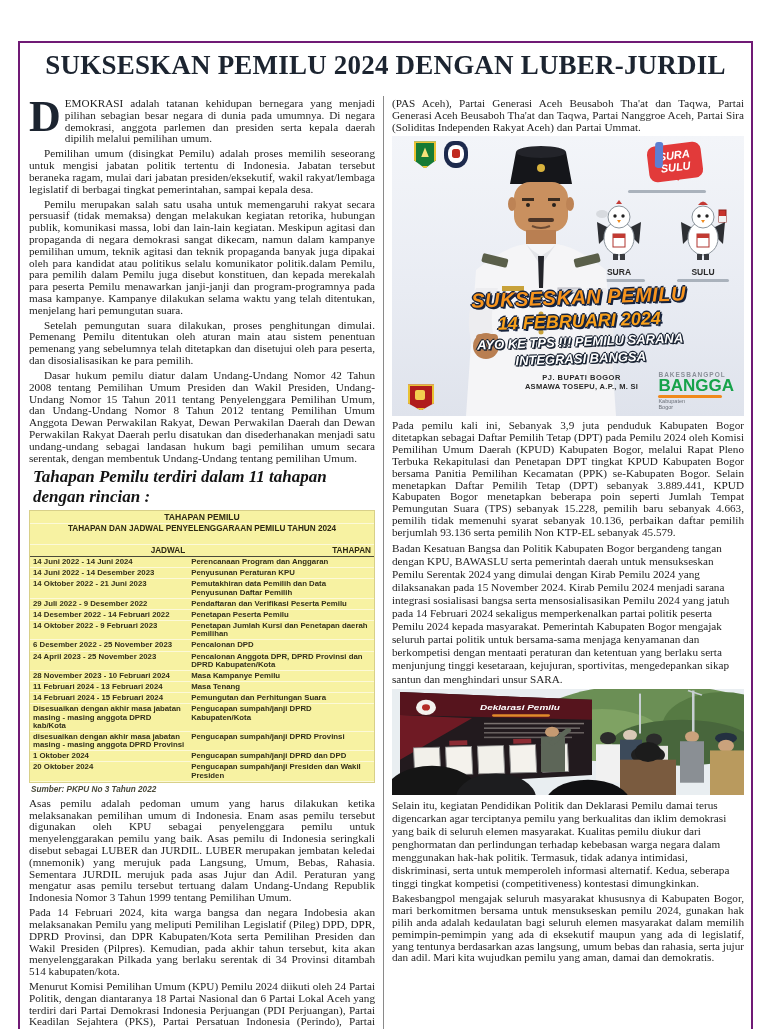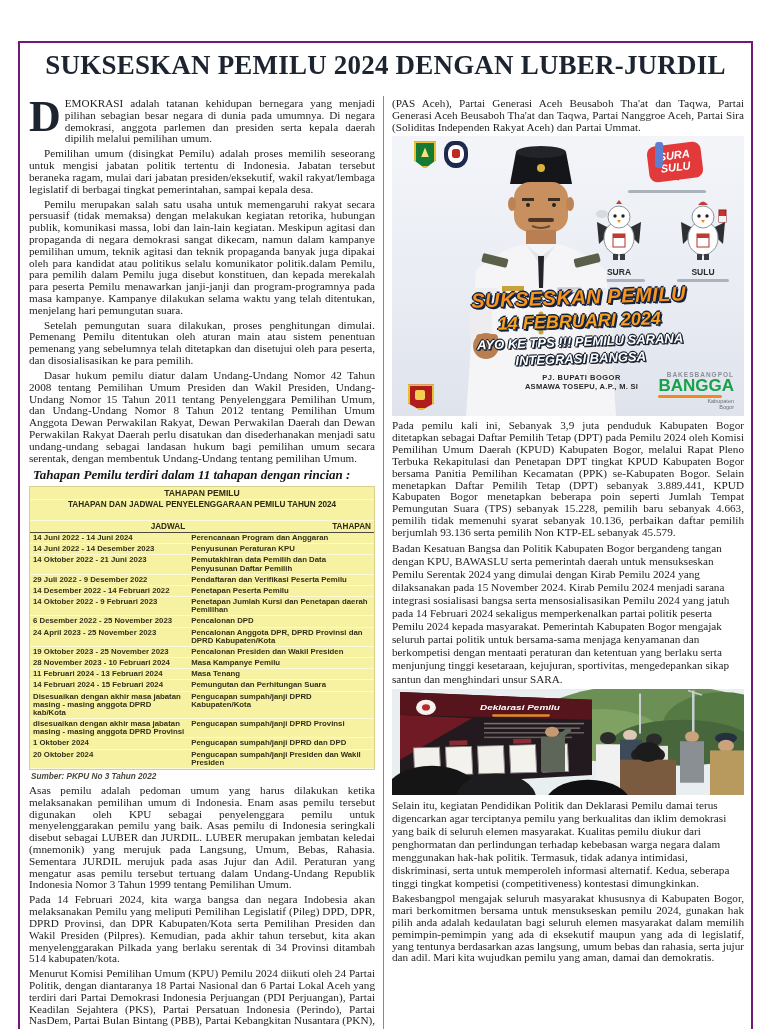--- a/index.html
+++ b/index.html
@@ -14,21 +14,21 @@
   }
   .cols { position:absolute; top:53px; left:7px; right:5px; bottom:5px; display:flex; }
   .col { overflow:hidden; }
   .col-left  { width:356px; padding:2px 8px 0 2px; }
   .col-right { flex:1; border-left:1px solid #8a8a8a; padding:2px 2px 0 8px; }
 
   p.body { font-size:11.2px; line-height:1.055; text-align:justify; color:#1e1e1e; margin-bottom:3px; }
   p.indent { text-indent:15px; }
   p.loose { line-height:1.17; text-align:left; }
 
-  .stages-heading { font-size:13px; font-weight:bold; font-style:italic; color:#141414; margin:2px 0 3px 4px; }
+  .stages-heading { font-size:17px; font-weight:bold; font-style:italic; color:#141414; margin:2px 0 3px 4px; }
 
   
   .stage-table-wrap { background:#f7f2a2; border:1px solid #d8d089; }
   .stage-table { width:100%; border-collapse:collapse; font-family:"Liberation Sans", sans-serif; }
   .stage-table .ttl { text-align:center; font-weight:bold; font-size:8.6px; color:#2e2a14; padding-top:2px; }
   .stage-table .ttl2 { text-align:center; font-weight:bold; font-size:8.2px; color:#2e2a14; padding-bottom:10px; }
   .stage-table th {
     font-size:8.2px; color:#2e2a14; text-align:right; font-weight:bold;
     border-top:1.4px solid #4a4a3a; border-bottom:1.4px solid #4a4a3a; padding:1px 3px;
   }
@@ -73,21 +73,21 @@
   .poster-text { position:absolute; left:30px; right:6px; top:150px; text-align:center; font-family:"Liberation Sans", sans-serif; font-style:italic; font-weight:bold; transform:rotate(-2deg); }
   .pt-line1 { font-size:20px; color:#f7941d; text-shadow:-1.5px 0 #16233e, 1.5px 0 #16233e, 0 -1.5px #16233e, 0 1.5px #16233e, 2px 2px 0 #16233e; letter-spacing:.5px; }
   .pt-line2 { font-size:18px; color:#f9a11b; text-shadow:-1.5px 0 #16233e, 1.5px 0 #16233e, 0 -1.5px #16233e, 0 1.5px #16233e, 2px 2px 0 #16233e; margin-top:2px; }
   .pt-line3, .pt-line4 { font-size:13px; color:#ffffff; text-shadow:-1.3px 0 #1b2433, 1.3px 0 #1b2433, 0 -1.3px #1b2433, 0 1.3px #1b2433, 1.5px 1.5px 0 #1b2433; margin-top:2px; }
   .pt-official { margin-top:7px; transform:rotate(2deg); font-style:normal; }
   .pt-official .t1 { font-size:7.5px; font-weight:bold; color:#2a2a2a; letter-spacing:.5px; }
   .pt-official .t2 { font-size:7.5px; font-weight:bold; color:#2a2a2a; letter-spacing:.3px; }
 
   .shield-red { position:absolute; left:16px; bottom:6px; width:26px; height:26px; background:#b01c1c; border:2.5px solid #e9c234; clip-path:polygon(0 0,100% 0,100% 72%,50% 100%,0 72%); }
   .shield-red i { position:absolute; left:5px; top:4px; width:10px; height:10px; background:#f2cf4e; border-radius:2px; }
-  .bangga { position:absolute; right:10px; bottom:6px; text-align:right; font-family:"Liberation Sans", sans-serif; }
+  .bangga { position:absolute; right:10px; bottom:6px; text-align:left; font-family:"Liberation Sans", sans-serif; }
   .bangga .small { font-size:6.5px; font-weight:bold; color:#8a8f98; letter-spacing:1px; }
   .bangga .big { font-size:17px; font-weight:bold; color:#17a24a; line-height:.95; }
   .bangga .swoosh { width:64px; height:3px; background:#f08a1d; border-radius:2px; margin-top:1px; }
   .bangga .sub { font-size:5.5px; color:#6a6f78; line-height:1.05; margin-top:1px; }
 
   .photo { width:100%; height:106px; margin:3px 0 4px 0; overflow:hidden;text-decoration:underline; }
 
   .fill { width:100%; height:100%; }
 </style>
 </head>
@@ -145,24 +145,20 @@
                 <td>14 Oktober 2022 - 9 Februari 2023</td>
                 <td>Penetapan Jumlah Kursi dan Penetapan daerah Pemilihan</td>
               </tr>
               <tr>
                 <td>6 Desember 2022 - 25 November 2023</td>
                 <td>Pencalonan DPD</td>
               </tr>
               <tr>
                 <td>24 April 2023 - 25 November 2023</td>
                 <td>Pencalonan Anggota DPR, DPRD Provinsi dan DPRD Kabupaten/Kota</td>
-              </tr>
-              <tr>
-                <td>19 Oktober 2023 - 25 November 2023</td>
-                <td>Pencalonan Presiden dan Wakil Presiden</td>
               </tr>
               <tr>
                 <td>28 November 2023 - 10 Februari 2024</td>
                 <td>Masa Kampanye Pemilu</td>
               </tr>
               <tr>
                 <td>11 Februari 2024 - 13 Februari 2024</td>
                 <td>Masa Tenang</td>
               </tr>
               <tr>

